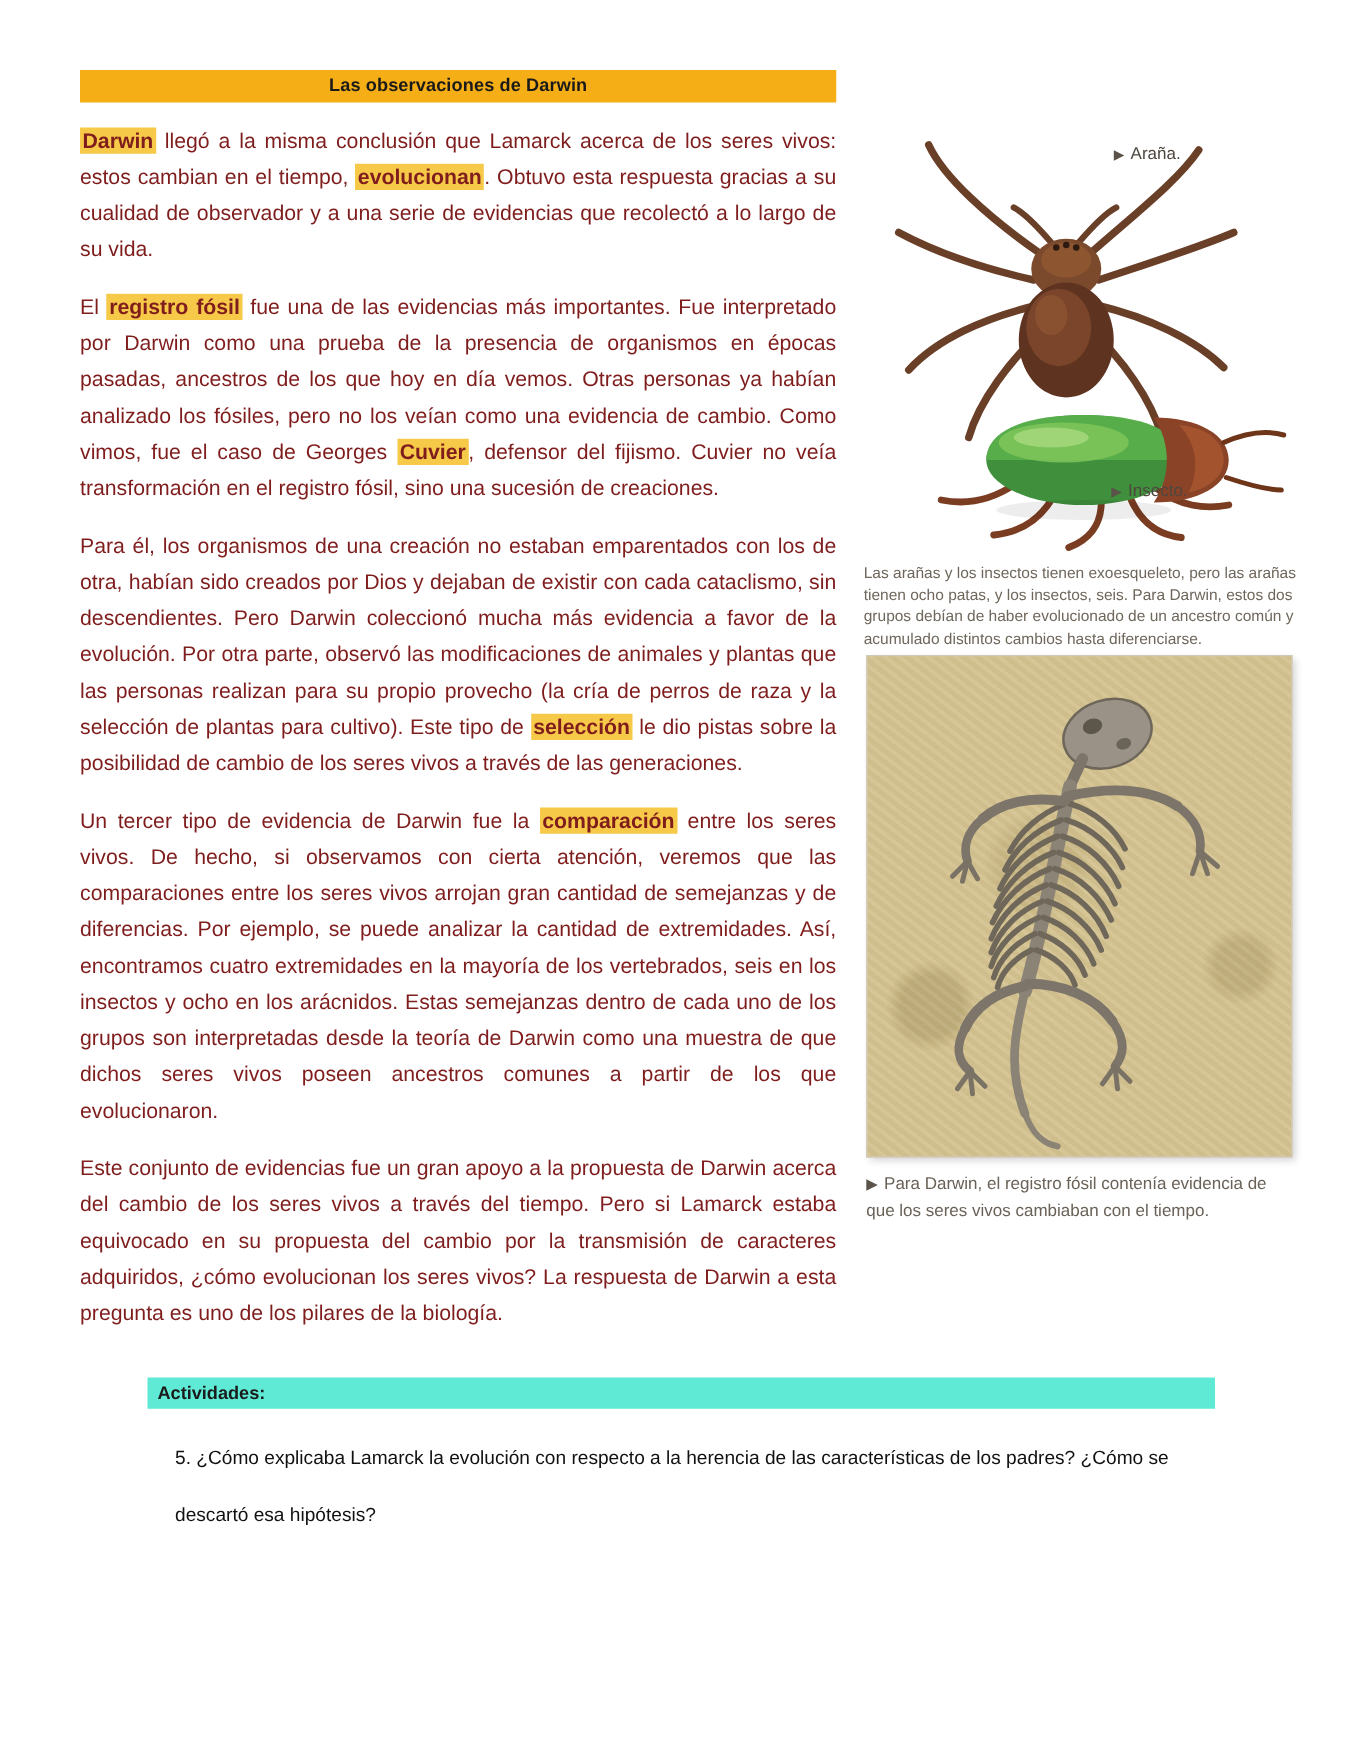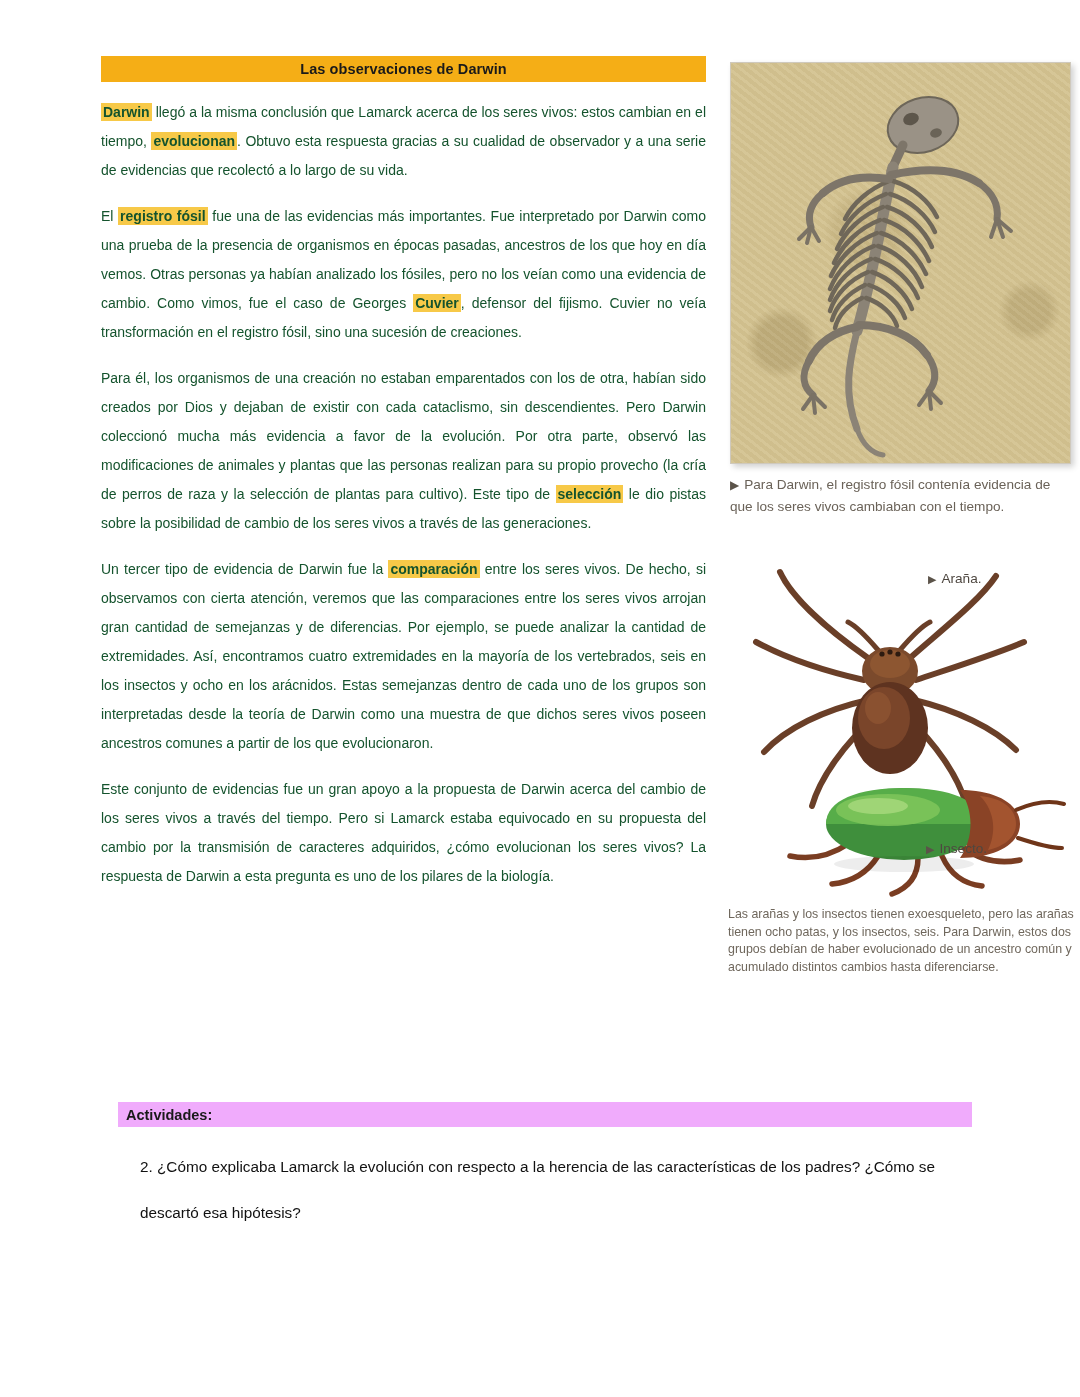--- a/index.html
+++ b/index.html
@@ -13,21 +13,21 @@
     font-family: "Liberation Sans", sans-serif;
     color: #111111;
     position: relative;
     overflow: hidden;
   }
   .page {
     position: relative;
     width: 1080px;
     height: 1017px;
     box-sizing: border-box;
-    padding: 56px 64px 40px 101px;
+    padding: 56px 64px 40px 64px;
   }
 
   
   .content {
     display: flex;
     flex-direction: row;
     align-items: flex-start;
     gap: 22px;
   }
   .col-text {
@@ -51,25 +51,25 @@
   }
   .title-band span {
     font-size: 14.5px;
     font-weight: bold;
     color: #1a1a1a;
     letter-spacing: 0.1px;
   }
 
   
   p.body {
-    font-size: 14px;
+    font-size: 17px;
     line-height: 29px;
     text-align: justify;
     margin: 0 0 17px 0;
-    color: #14532d;
+    color: #7f1d1d;
     hyphens: none;
   }
   p.body:last-child { margin-bottom: 0; }
   .hl {
     background: #F7C948;
     font-weight: bold;
     padding: 1px 2px;
   }
 
   
@@ -146,21 +146,21 @@
   }
 
   
   .activities {
     position: absolute;
     left: 118px;
     top: 1102px;
     width: 854px;
   }
   .act-band {
-    background: #f0abfc;
+    background: #5eead4;
     height: 25px;
     display: flex;
     align-items: center;
     padding-left: 8px;
   }
   .act-band span {
     font-size: 14.5px;
     font-weight: bold;
     color: #1a1a1a;
   }
@@ -188,20 +188,87 @@
 
       <p class="body"><span class="hl">Darwin</span> llegó a la misma conclusión que Lamarck acerca de los seres vivos: estos cambian en el tiempo, <span class="hl">evolucionan</span>. Obtuvo esta respuesta gracias a su cualidad de observador y a una serie de evidencias que recolectó a lo largo de su vida.</p>
       <p class="body">El <span class="hl">registro fósil</span> fue una de las evidencias más importantes. Fue interpretado por Darwin como una prueba de la presencia de organismos en épocas pasadas, ancestros de los que hoy en día vemos. Otras personas ya habían analizado los fósiles, pero no los veían como una evidencia de cambio. Como vimos, fue el caso de Georges <span class="hl">Cuvier</span>, defensor del fijismo. Cuvier no veía transformación en el registro fósil, sino una sucesión de creaciones.</p>
       <p class="body">Para él, los organismos de una creación no estaban emparentados con los de otra, habían sido creados por Dios y dejaban de existir con cada cataclismo, sin descendientes. Pero Darwin coleccionó mucha más evidencia a favor de la evolución. Por otra parte, observó las modificaciones de animales y plantas que las personas realizan para su propio provecho (la cría de perros de raza y la selección de plantas para cultivo). Este tipo de <span class="hl">selección</span> le dio pistas sobre la posibilidad de cambio de los seres vivos a través de las generaciones.</p>
       <p class="body">Un tercer tipo de evidencia de Darwin fue la <span class="hl">comparación</span> entre los seres vivos. De hecho, si observamos con cierta atención, veremos que las comparaciones entre los seres vivos arrojan gran cantidad de semejanzas y de diferencias. Por ejemplo, se puede analizar la cantidad de extremidades. Así, encontramos cuatro extremidades en la mayoría de los vertebrados, seis en los insectos y ocho en los arácnidos. Estas semejanzas dentro de cada uno de los grupos son interpretadas desde la teoría de Darwin como una muestra de que dichos seres vivos poseen ancestros comunes a partir de los que evolucionaron.</p>
       <p class="body">Este conjunto de evidencias fue un gran apoyo a la propuesta de Darwin acerca del cambio de los seres vivos a través del tiempo. Pero si Lamarck estaba equivocado en su propuesta del cambio por la transmisión de caracteres adquiridos, ¿cómo evolucionan los seres vivos? La respuesta de Darwin a esta pregunta es uno de los pilares de la biología.</p>
 
     </div>
 
     <div class="col-figs">
+
+      <div class="figure">
+        <div class="bugs-box">
+          <svg class="bugs-svg" viewBox="0 0 366 360" preserveAspectRatio="none">
+
+            <g stroke="#6a3f28" stroke-width="6" fill="none" stroke-linecap="round">
+              <path d="M140 120 C 100 92, 64 60, 52 34"></path>
+              <path d="M136 142 C 92 132, 54 118, 28 104"></path>
+              <path d="M140 162 C 96 172, 58 190, 36 214"></path>
+              <path d="M148 178 C 116 206, 92 240, 84 268"></path>
+              <path d="M182 120 C 216 90, 252 62, 268 38"></path>
+              <path d="M188 142 C 230 128, 268 116, 296 104"></path>
+              <path d="M186 162 C 228 172, 266 190, 288 212"></path>
+              <path d="M178 178 C 208 206, 230 238, 238 266"></path>
+            </g>
+
+            <g stroke="#6a3f28" stroke-width="5" fill="none" stroke-linecap="round">
+              <path d="M150 112 C 138 98, 128 88, 120 84"></path>
+              <path d="M172 112 C 184 98, 194 88, 202 84"></path>
+            </g>
+
+            <ellipse cx="162" cy="133" rx="28" ry="24" fill="#7b4a2c"></ellipse>
+            <ellipse cx="162" cy="126" rx="20" ry="14" fill="#8d5631"></ellipse>
+
+            <ellipse cx="162" cy="190" rx="38" ry="46" fill="#5e3320"></ellipse>
+            <ellipse cx="156" cy="180" rx="26" ry="31" fill="#7a452a"></ellipse>
+            <ellipse cx="150" cy="170" rx="13" ry="16" fill="#8e5432" opacity="0.8"></ellipse>
+
+            <g fill="#2c1a10">
+              <circle cx="154" cy="116" r="2.6"></circle>
+                <circle cx="162" cy="114" r="2.6"></circle>
+                <circle cx="170" cy="116" r="2.6"></circle>
+            </g>
+
+            <g stroke="#7a3d22" stroke-width="5.5" fill="none" stroke-linecap="round">
+              <path d="M120 306 C 102 318, 82 322, 62 318"></path>
+              <path d="M150 318 C 140 334, 124 344, 104 346"></path>
+              <path d="M190 320 C 190 338, 180 350, 164 356"></path>
+              <path d="M236 310 C 252 322, 272 326, 292 322"></path>
+              <path d="M214 318 C 222 336, 236 346, 254 348"></path>
+            </g>
+
+            <ellipse cx="176" cy="286" rx="78" ry="36" fill="#3f8f3c"></ellipse>
+            <path d="M98 286 C 98 262, 130 250, 176 250 C 222 250, 254 262, 254 286 Z" fill="#57ad49"></path>
+            <ellipse cx="160" cy="272" rx="52" ry="16" fill="#7fc65a" opacity="0.85"></ellipse>
+            <ellipse cx="150" cy="268" rx="30" ry="8" fill="#a9d97e" opacity="0.8"></ellipse>
+
+            <path d="M232 252 C 268 252, 292 266, 292 286 C 292 306, 268 320, 232 320 C 246 300, 246 272, 232 252 Z" fill="#8a4326"></path>
+            <path d="M252 258 C 276 260, 288 272, 288 286 C 288 298, 278 308, 260 312 C 268 296, 268 274, 252 258 Z" fill="#a3542f"></path>
+
+            <g stroke="#6f3519" stroke-width="4" fill="none" stroke-linecap="round">
+              <path d="M288 272 C 306 264, 322 262, 336 266"></path>
+              <path d="M290 300 C 308 306, 322 310, 334 310"></path>
+            </g>
+
+            <ellipse cx="176" cy="326" rx="70" ry="8" fill="#000" opacity="0.07"></ellipse>
+          </svg>
+
+          <div class="lbl lbl-arana">
+            <span class="arrow">▶</span><span>Araña.</span>
+          </div>
+          <div class="lbl lbl-insecto">
+            <span class="arrow">▶</span><span>Insecto.</span>
+          </div>
+        </div>
+        <div class="small-caption">Las arañas y los insectos tienen exoesqueleto, pero las arañas tienen ocho patas, y los insectos, seis. Para Darwin, estos dos grupos debían de haber evolucionado de un ancestro común y acumulado distintos cambios hasta diferenciarse.</div>
+      </div>
 
       <div class="figure">
         <div class="fossil-frame">
           <div class="rock"></div>
           <svg class="fossil-svg" viewBox="0 0 339 400" preserveAspectRatio="none">
 
             <ellipse cx="192" cy="62" rx="36" ry="27" fill="#9a9286" stroke="#6d6659" stroke-width="2" transform="rotate(-18 192 62)"></ellipse>
             <ellipse cx="180" cy="56" rx="8" ry="6" fill="#5d564b" transform="rotate(-18 180 56)"></ellipse>
             <ellipse cx="205" cy="70" rx="6" ry="4.5" fill="#6a6357" transform="rotate(-18 205 70)"></ellipse>
 
@@ -267,90 +334,23 @@
                 <path d="M82 332 L 84 350"></path>
                 <path d="M82 332 L 94 344"></path>
             </g>
           </svg>
         </div>
         <div class="fig-caption">
           <span class="arrow">▶</span><span>Para Darwin, el registro fósil contenía evidencia de que los seres vivos cambiaban con el tiempo.</span>
         </div>
       </div>
 
-      <div class="figure">
-        <div class="bugs-box">
-          <svg class="bugs-svg" viewBox="0 0 366 360" preserveAspectRatio="none">
-
-            <g stroke="#6a3f28" stroke-width="6" fill="none" stroke-linecap="round">
-              <path d="M140 120 C 100 92, 64 60, 52 34"></path>
-              <path d="M136 142 C 92 132, 54 118, 28 104"></path>
-              <path d="M140 162 C 96 172, 58 190, 36 214"></path>
-              <path d="M148 178 C 116 206, 92 240, 84 268"></path>
-              <path d="M182 120 C 216 90, 252 62, 268 38"></path>
-              <path d="M188 142 C 230 128, 268 116, 296 104"></path>
-              <path d="M186 162 C 228 172, 266 190, 288 212"></path>
-              <path d="M178 178 C 208 206, 230 238, 238 266"></path>
-            </g>
-
-            <g stroke="#6a3f28" stroke-width="5" fill="none" stroke-linecap="round">
-              <path d="M150 112 C 138 98, 128 88, 120 84"></path>
-              <path d="M172 112 C 184 98, 194 88, 202 84"></path>
-            </g>
-
-            <ellipse cx="162" cy="133" rx="28" ry="24" fill="#7b4a2c"></ellipse>
-            <ellipse cx="162" cy="126" rx="20" ry="14" fill="#8d5631"></ellipse>
-
-            <ellipse cx="162" cy="190" rx="38" ry="46" fill="#5e3320"></ellipse>
-            <ellipse cx="156" cy="180" rx="26" ry="31" fill="#7a452a"></ellipse>
-            <ellipse cx="150" cy="170" rx="13" ry="16" fill="#8e5432" opacity="0.8"></ellipse>
-
-            <g fill="#2c1a10">
-              <circle cx="154" cy="116" r="2.6"></circle>
-                <circle cx="162" cy="114" r="2.6"></circle>
-                <circle cx="170" cy="116" r="2.6"></circle>
-            </g>
-
-            <g stroke="#7a3d22" stroke-width="5.5" fill="none" stroke-linecap="round">
-              <path d="M120 306 C 102 318, 82 322, 62 318"></path>
-              <path d="M150 318 C 140 334, 124 344, 104 346"></path>
-              <path d="M190 320 C 190 338, 180 350, 164 356"></path>
-              <path d="M236 310 C 252 322, 272 326, 292 322"></path>
-              <path d="M214 318 C 222 336, 236 346, 254 348"></path>
-            </g>
-
-            <ellipse cx="176" cy="286" rx="78" ry="36" fill="#3f8f3c"></ellipse>
-            <path d="M98 286 C 98 262, 130 250, 176 250 C 222 250, 254 262, 254 286 Z" fill="#57ad49"></path>
-            <ellipse cx="160" cy="272" rx="52" ry="16" fill="#7fc65a" opacity="0.85"></ellipse>
-            <ellipse cx="150" cy="268" rx="30" ry="8" fill="#a9d97e" opacity="0.8"></ellipse>
-
-            <path d="M232 252 C 268 252, 292 266, 292 286 C 292 306, 268 320, 232 320 C 246 300, 246 272, 232 252 Z" fill="#8a4326"></path>
-            <path d="M252 258 C 276 260, 288 272, 288 286 C 288 298, 278 308, 260 312 C 268 296, 268 274, 252 258 Z" fill="#a3542f"></path>
-
-            <g stroke="#6f3519" stroke-width="4" fill="none" stroke-linecap="round">
-              <path d="M288 272 C 306 264, 322 262, 336 266"></path>
-              <path d="M290 300 C 308 306, 322 310, 334 310"></path>
-            </g>
-
-            <ellipse cx="176" cy="326" rx="70" ry="8" fill="#000" opacity="0.07"></ellipse>
-          </svg>
-
-          <div class="lbl lbl-arana">
-            <span class="arrow">▶</span><span>Araña.</span>
-          </div>
-          <div class="lbl lbl-insecto">
-            <span class="arrow">▶</span><span>Insecto.</span>
-          </div>
-        </div>
-        <div class="small-caption">Las arañas y los insectos tienen exoesqueleto, pero las arañas tienen ocho patas, y los insectos, seis. Para Darwin, estos dos grupos debían de haber evolucionado de un ancestro común y acumulado distintos cambios hasta diferenciarse.</div>
-      </div>
-
     </div>
   </div>
 
   <div class="activities">
     <div class="act-band">
       <span>Actividades:</span>
     </div>
-    <div class="act-item two-line">2. ¿Cómo explicaba Lamarck la evolución con respecto a la herencia de las características de los padres? ¿Cómo se descartó esa hipótesis?</div>
+    <div class="act-item two-line">5. ¿Cómo explicaba Lamarck la evolución con respecto a la herencia de las características de los padres? ¿Cómo se descartó esa hipótesis?</div>
   </div>
 
 </div>
 
 </body></html>

